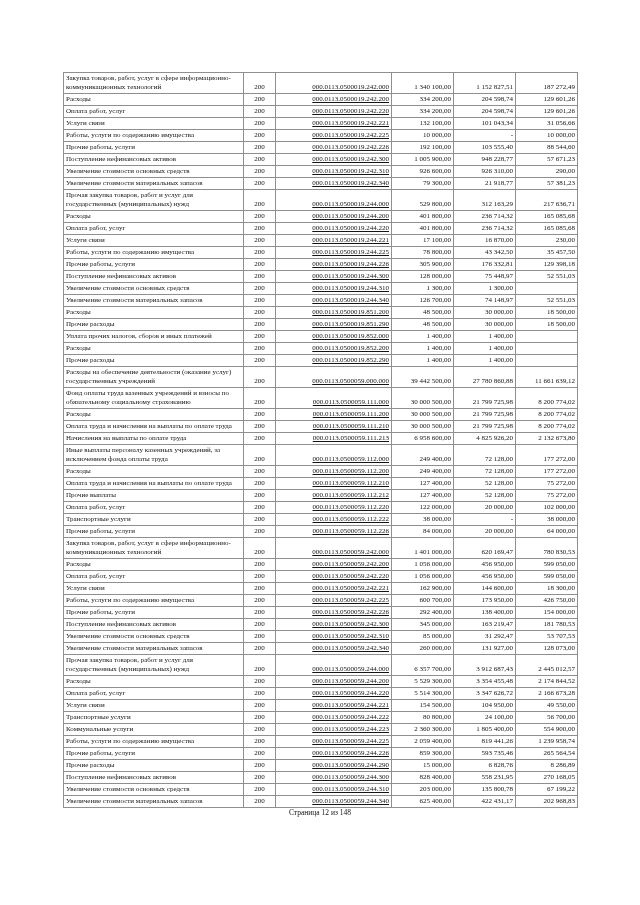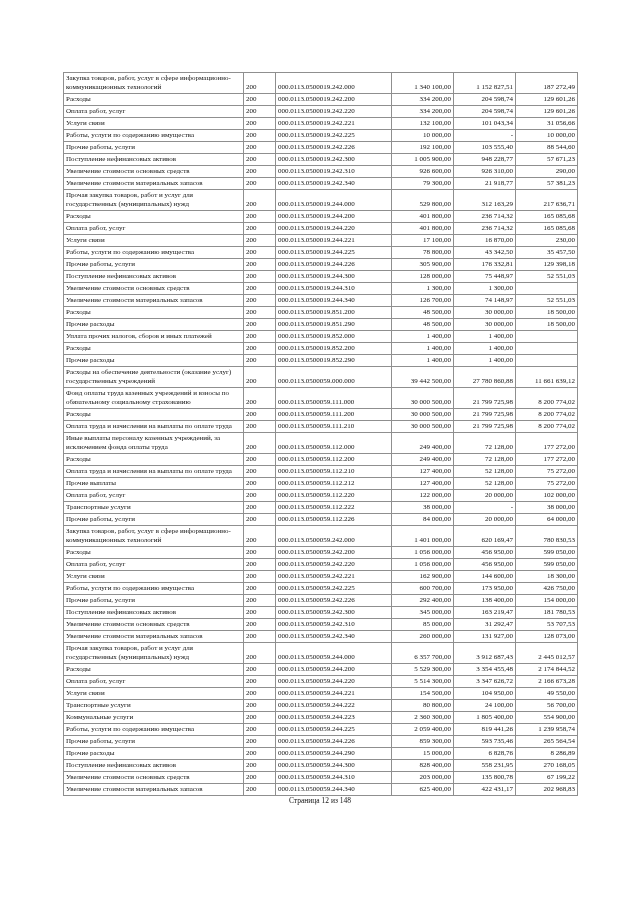--- a/index.html
+++ b/index.html
@@ -22,22 +22,22 @@
   }
   table.budget-table td {
     border: 1px solid #8f8f8f;
     font-size: 7px;
     line-height: 9px;
     vertical-align: bottom;
     padding: 1px 2px;
     overflow: hidden;
   }
   td.td-name  { width: 180px; text-align: left; }
-  td.td-code  { width: 32px;  }
-  td.td-kbk   { width: 116px; text-align: left; white-space: nowrap; }
+  td.td-code  { width: 32px;  text-align: center; }
+  td.td-kbk   { width: 116px; text-align: right; white-space: nowrap; text-decoration: underline; }
   td.td-num   { width: 62px;  text-align: right; white-space: nowrap; }
   .footer {
     width: 514px;
     text-align: center;
     font-size: 7.5px;
     color: #141414;
   }
 </style>
 </head>
 <body>
@@ -263,20 +263,28 @@
         </tr>
         <tr>
           <td class="td-name">Оплата труда и начисления на выплаты по оплате труда</td>
           <td class="td-code">200</td>
           <td class="td-kbk">000.0113.0500059.111.210</td>
           <td class="td-num">30 000 500,00</td>
           <td class="td-num">21 799 725,98</td>
           <td class="td-num">8 200 774,02</td>
         </tr>
         <tr>
+          <td class="td-name">Начисления на выплаты по оплате труда</td>
+          <td class="td-code">200</td>
+          <td class="td-kbk">000.0113.0500059.111.213</td>
+          <td class="td-num">6 958 600,00</td>
+          <td class="td-num">4 825 926,20</td>
+          <td class="td-num">2 132 673,80</td>
+        </tr>
+        <tr>
           <td class="td-name">Иные выплаты персоналу казенных учреждений, за исключением фонда оплаты труда</td>
           <td class="td-code">200</td>
           <td class="td-kbk">000.0113.0500059.112.000</td>
           <td class="td-num">249 400,00</td>
           <td class="td-num">72 128,00</td>
           <td class="td-num">177 272,00</td>
         </tr>
         <tr>
           <td class="td-name">Расходы</td>
           <td class="td-code">200</td>

